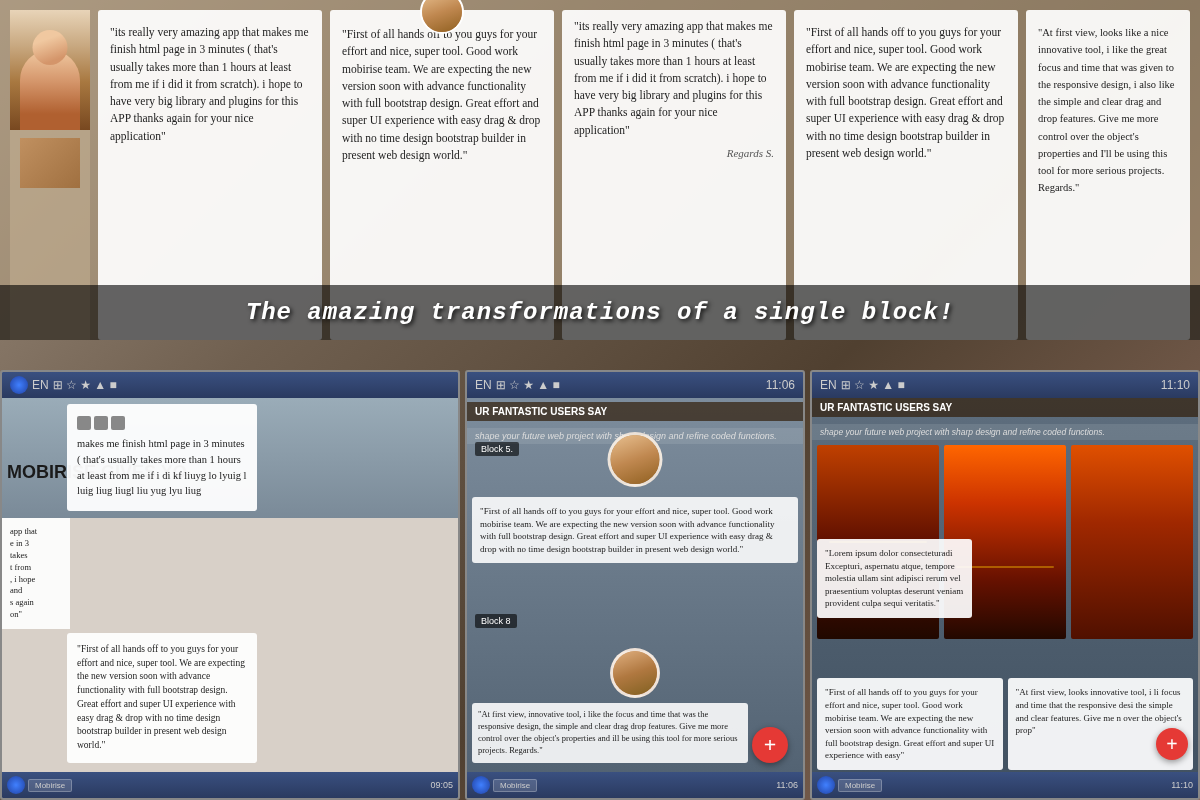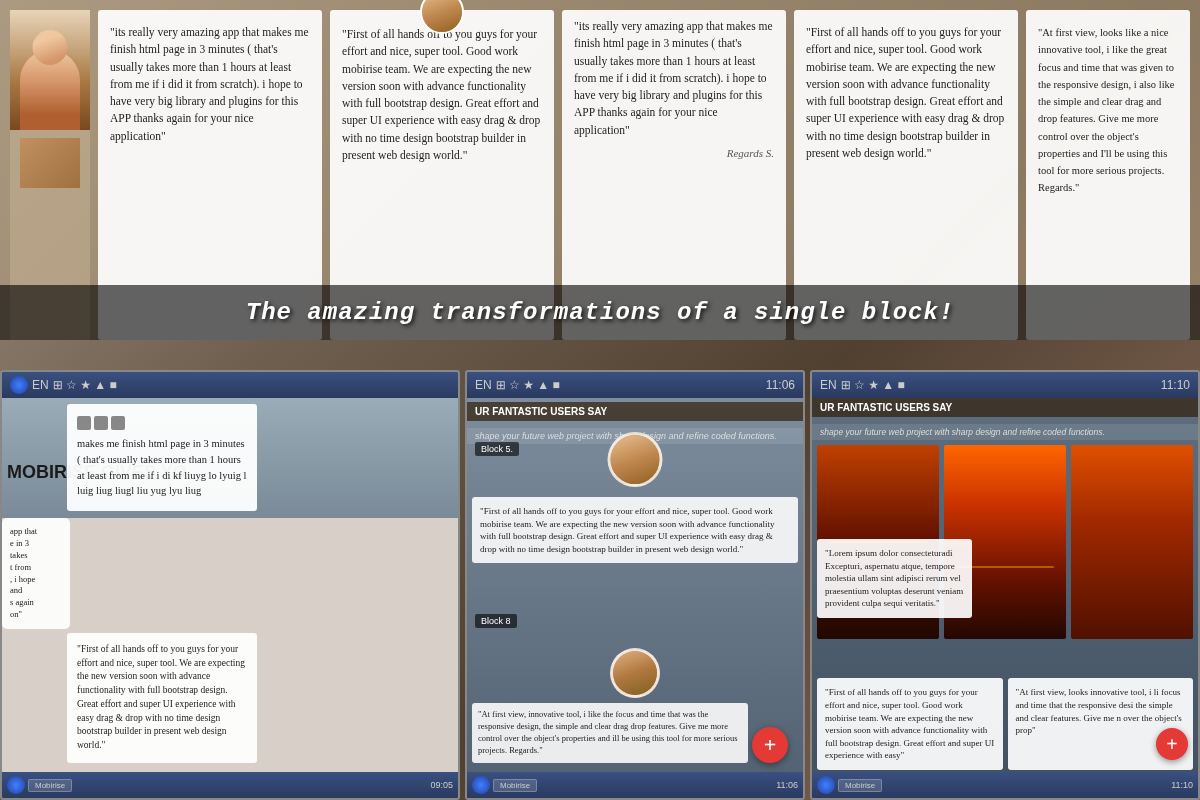--- a/index.html
+++ b/index.html
@@ -278,21 +278,21 @@
     }
 
     .sunset-3 {
       background: linear-gradient(180deg, #e06000 0%, #a03000 40%, #601000 100%);
     }
 
     
     .snippet-card {
       position: absolute;
       background: rgba(255,255,255,0.9);
-      border-radius: 5px;
+      border-radius: 0;
       padding: 8px;
       font-size: 9px;
       color: #222;
       line-height: 1.4;
       font-family: Georgia, serif;
     }
 
     
     .btaskbar {
       position: absolute;

